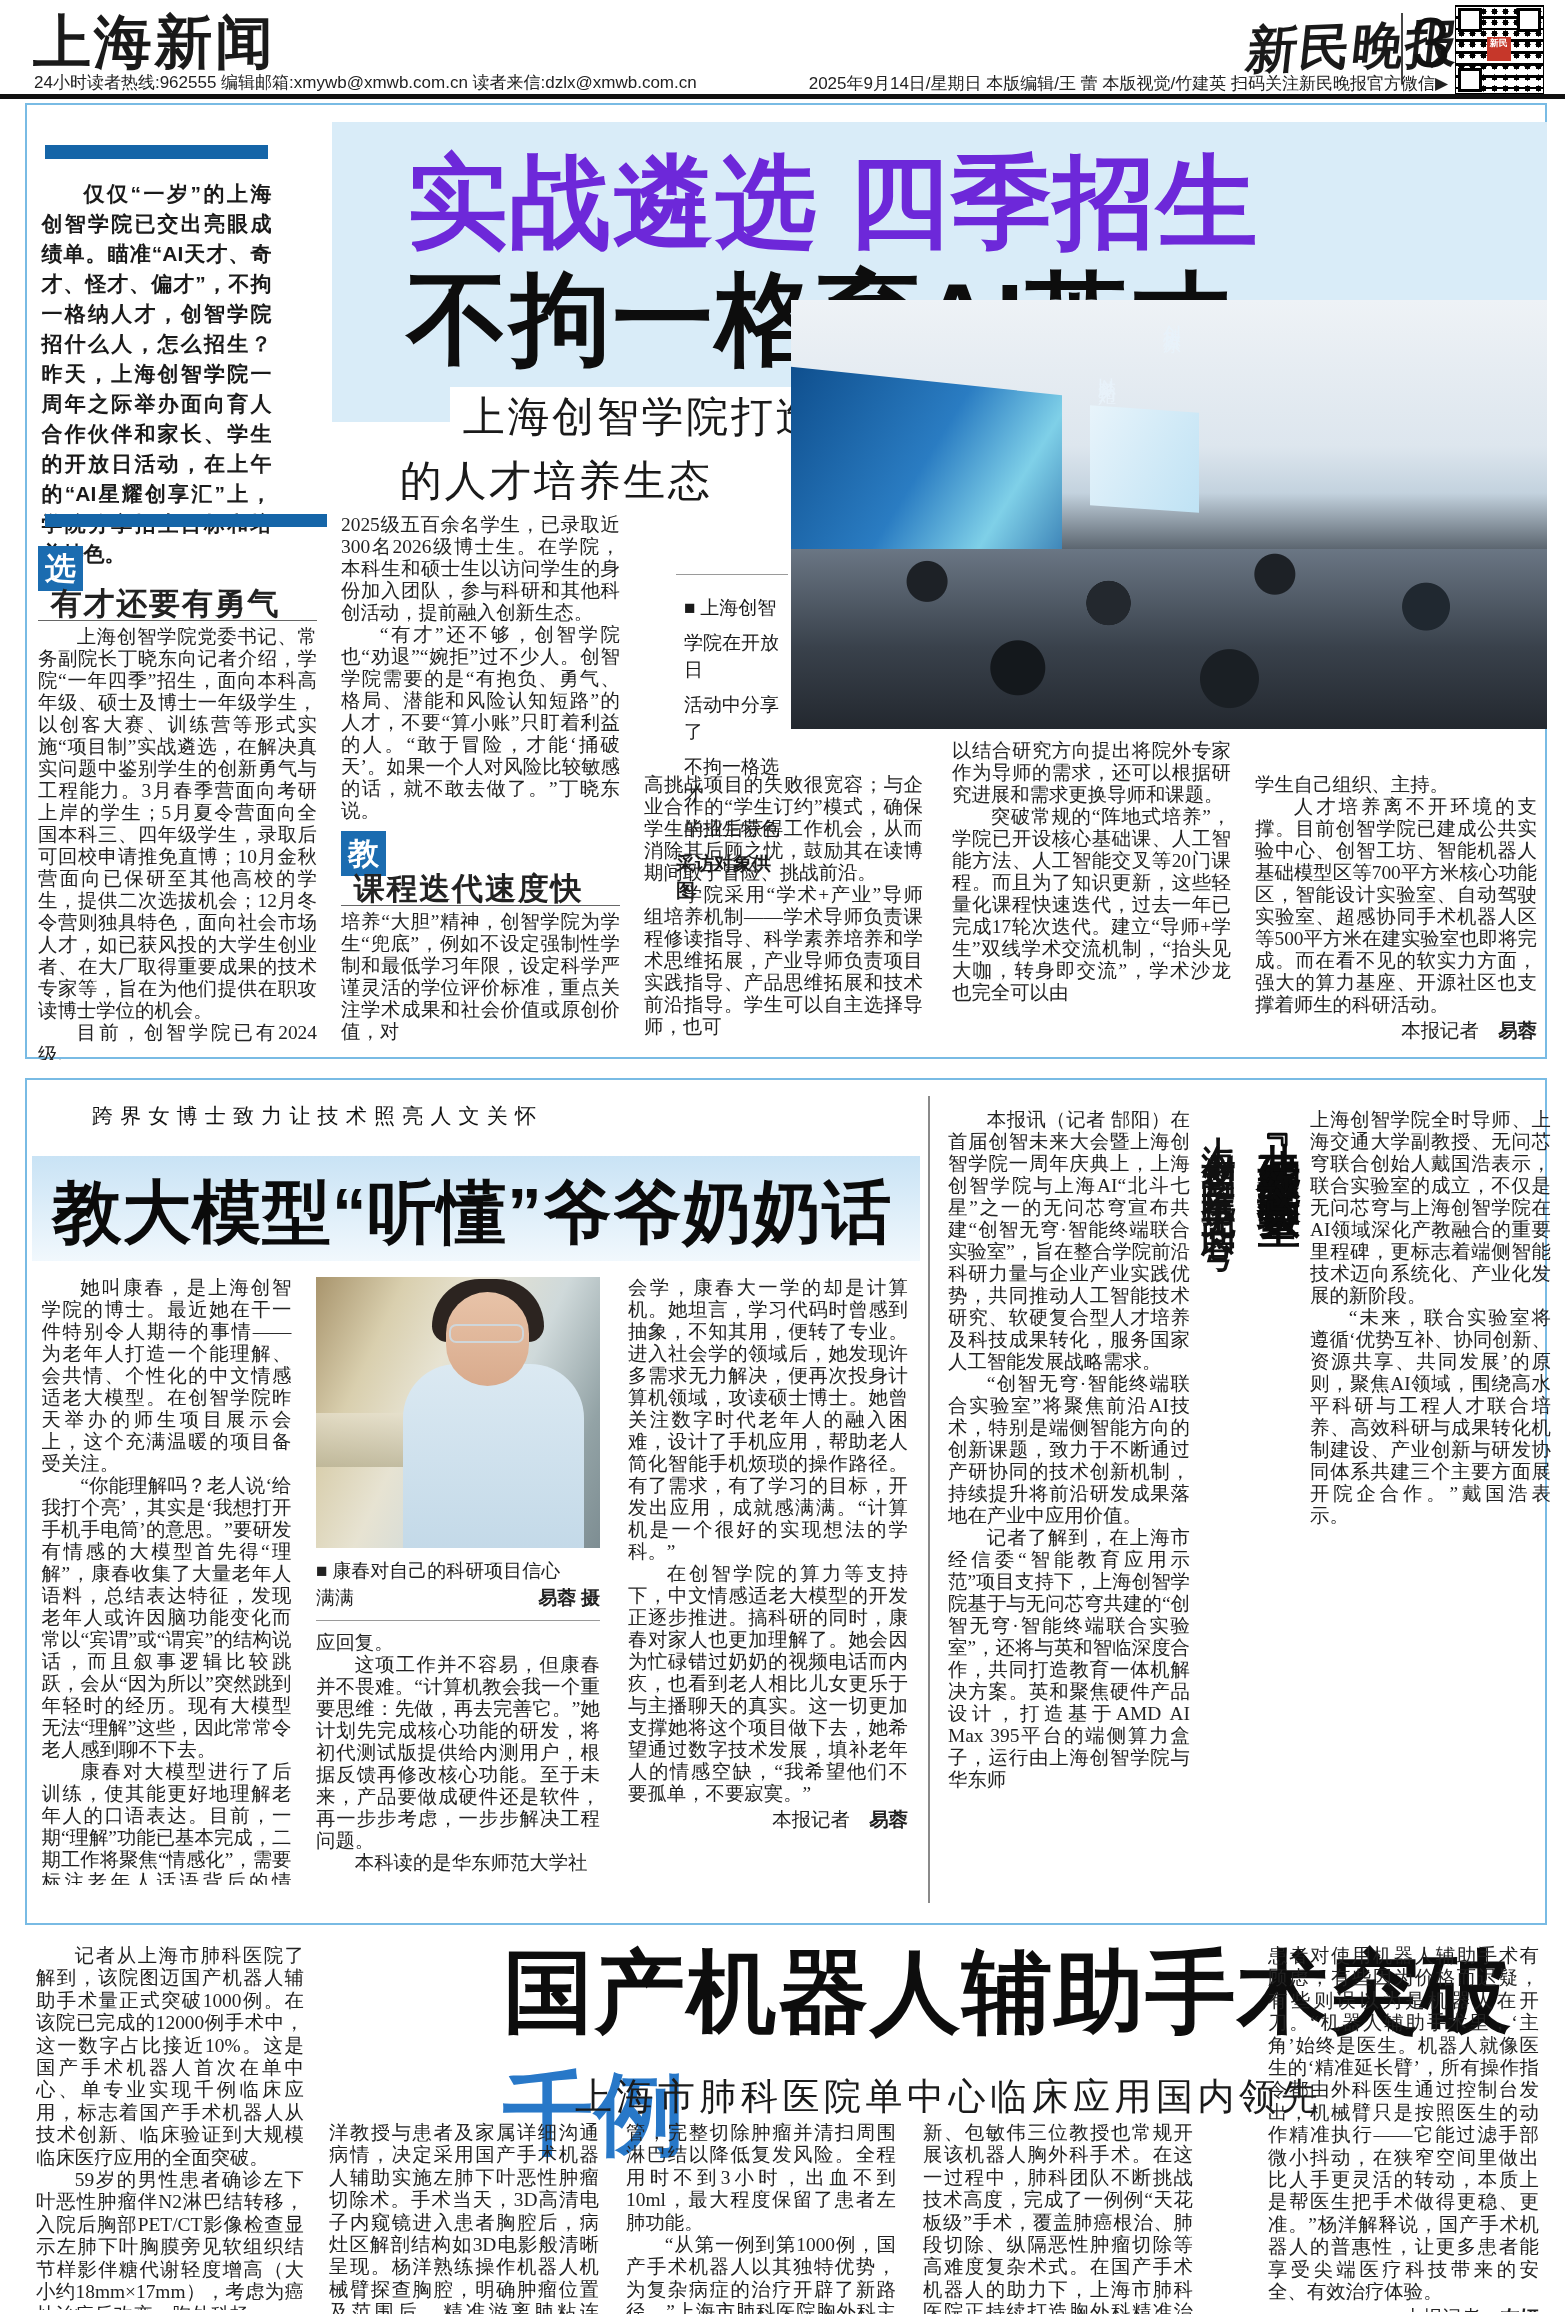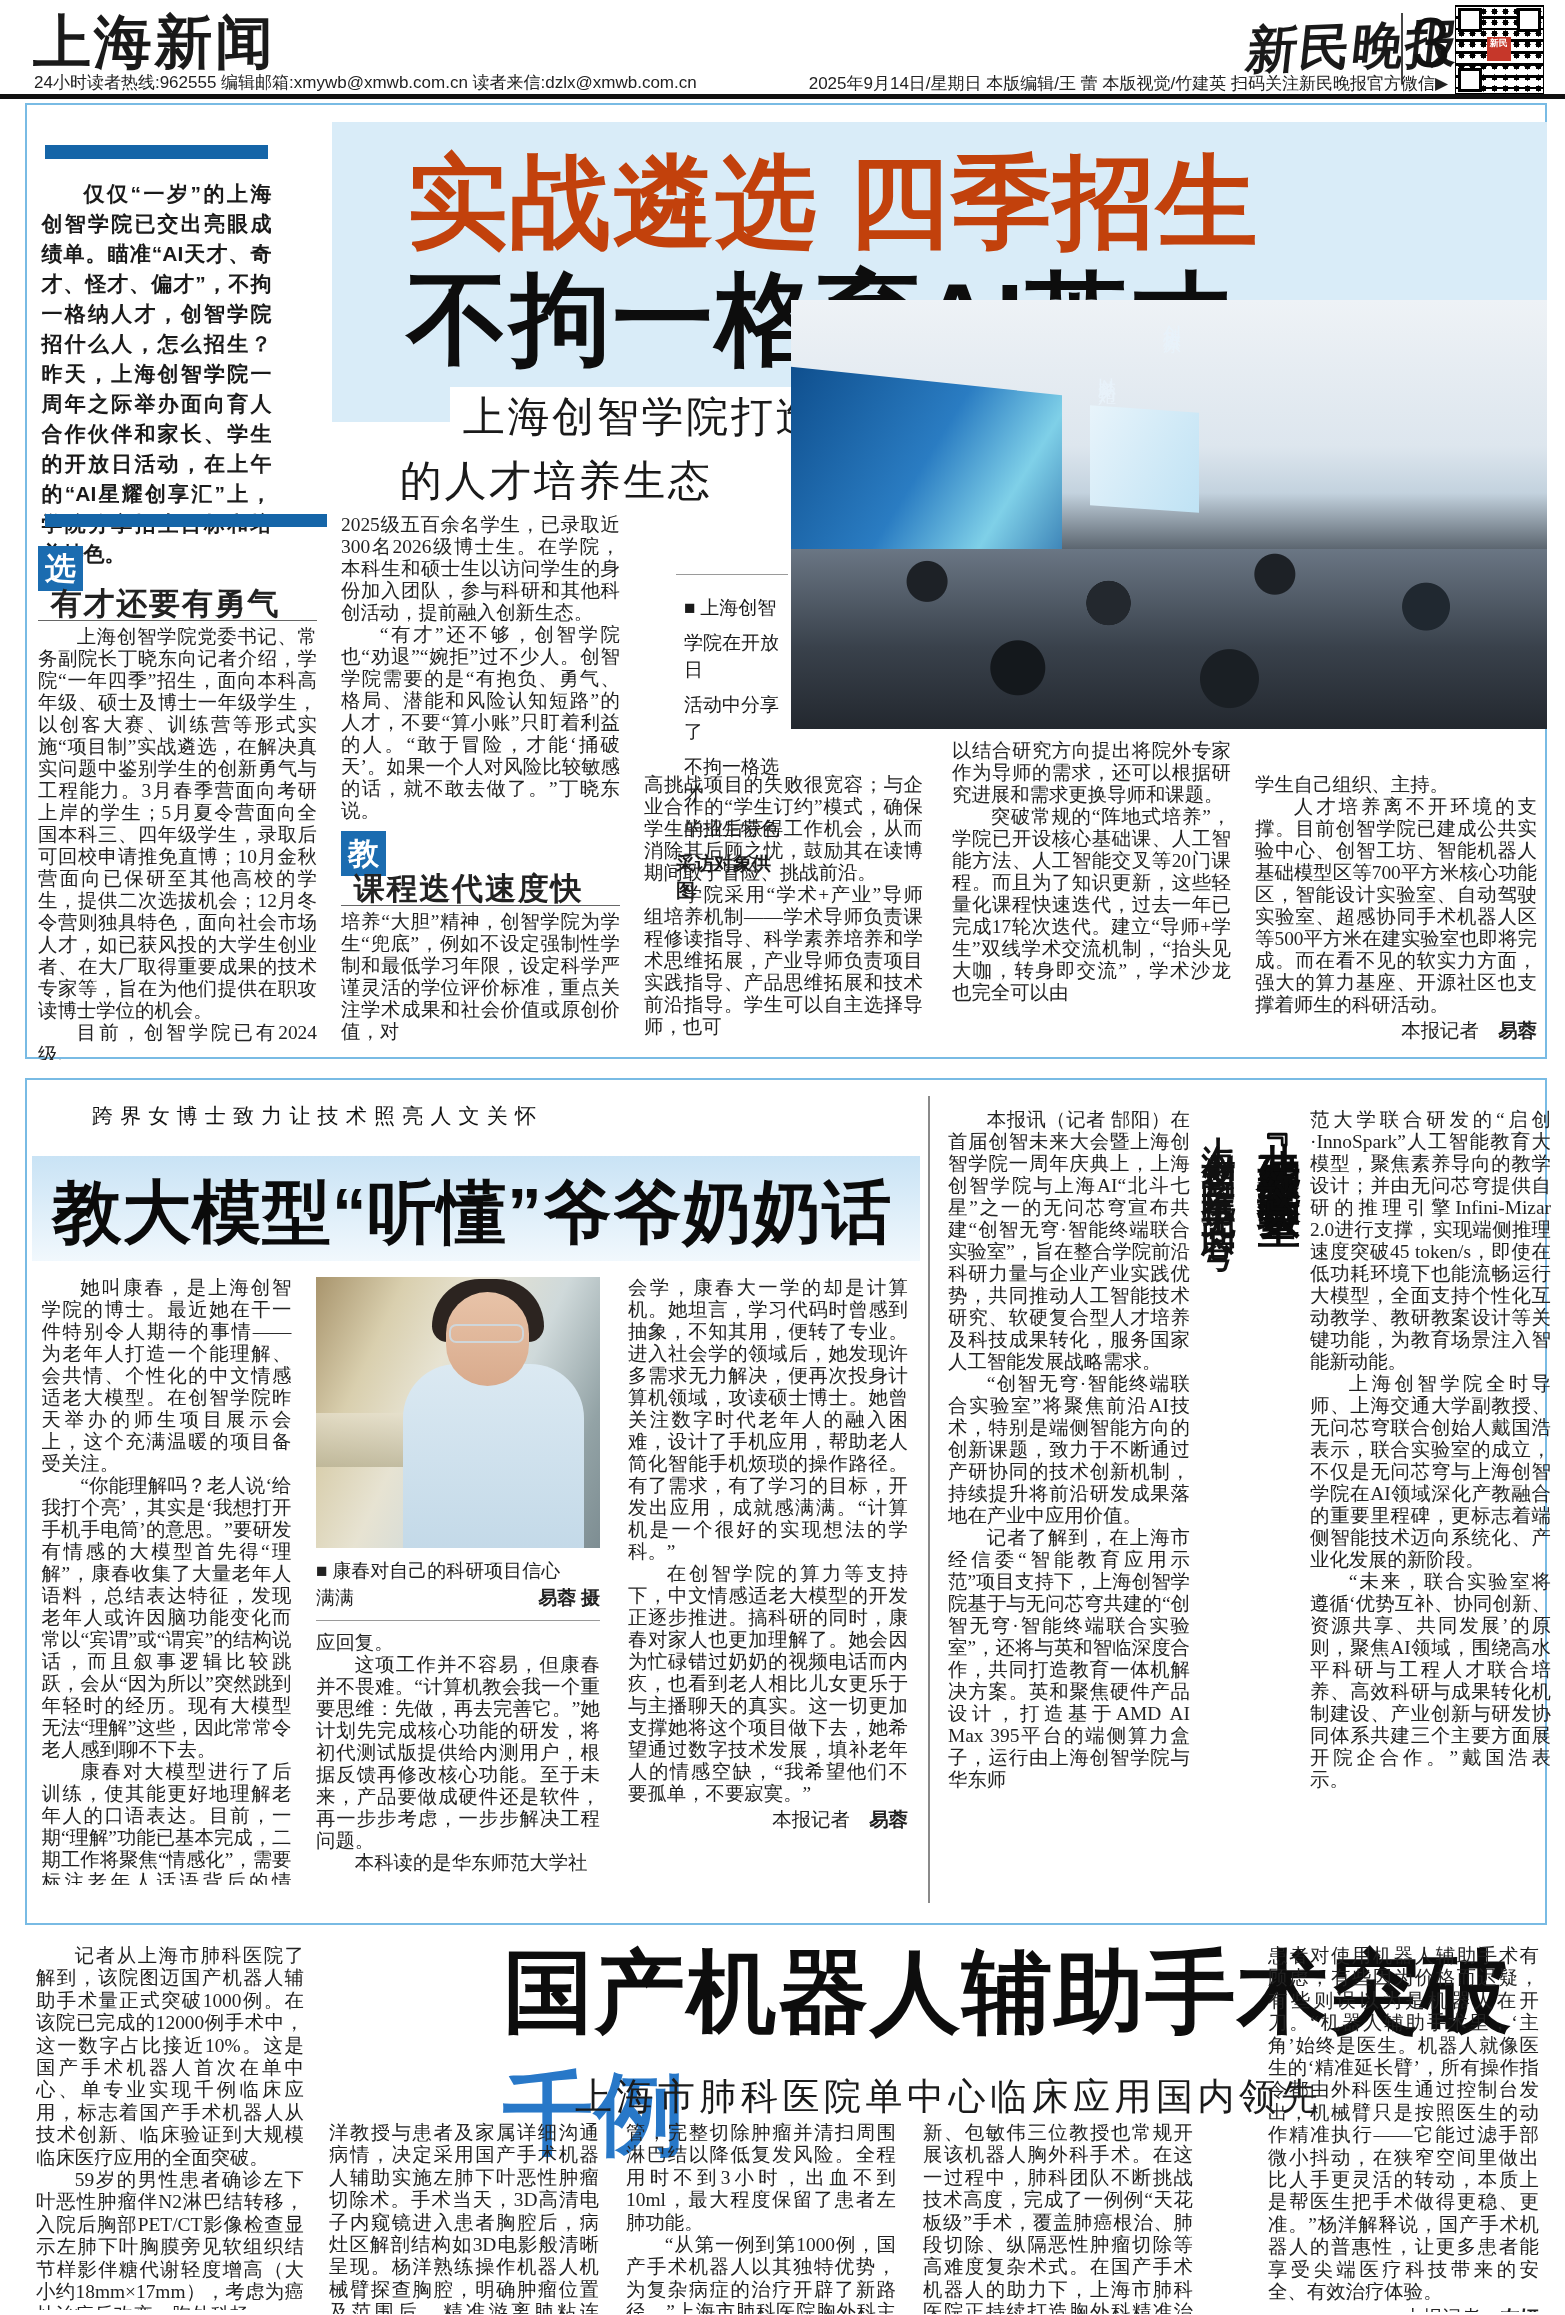--- a/index.html
+++ b/index.html
@@ -35,21 +35,21 @@
   .sec-title{display:inline-block;margin-left:12.7px;font-size:31px;font-weight:800;vertical-align:middle;letter-spacing:1.8px;}
   .credit{text-align:right;margin-top:3.6px;}
   .credit b{font-weight:700;}
   
   .box1{left:25px;top:103px;width:1518px;height:952px;}
   .intro-bar-top{left:18px;top:40px;width:223px;height:13.6px;background:#1565a8;}
   .intro-text{left:14.5px;top:74px;width:230px;font-size:21px;line-height:30px;font-weight:600;
       font-family:"Liberation Sans",sans-serif;text-indent:2em;text-align:justify;}
   .intro-bar-bottom{left:18px;top:409px;width:282px;height:12.7px;background:#1565a8;}
   .headline-bg{left:305px;top:17px;width:1215px;height:300px;background:#d9ecf8;}
-  .hl1{left:380px;top:31px;font-size:101px;font-weight:900;letter-spacing:1.8px;color:#c2410c;}
+  .hl1{left:380px;top:31px;font-size:101px;font-weight:900;letter-spacing:1.8px;color:#6d28d9;}
   .hl2{left:380px;top:148px;font-size:101px;font-weight:900;letter-spacing:1.8px;color:#0d0d0d;}
   .subhead1{left:423px;top:282px;font-size:42px;letter-spacing:2.7px;background:#fff;padding:1.8px 12.7px;}
   .subhead2{left:360px;top:346px;font-size:42px;letter-spacing:2.7px;background:#fff;padding:1.8px 12.7px;}
   .photo1{left:764px;top:195px;width:756px;height:429px;overflow:hidden;
       background:linear-gradient(180deg,#eef2f6 0%,#dde6ee 34%,#c3d2de 45%,#5c6670 58%,#2e3440 70%,#3a4a58 100%);}
   .photo1 .screen{position:absolute;left:0;top:81px;width:271px;height:226px;
       background:linear-gradient(120deg,#0f4f8e,#2a7cc2 45%,#7fd0e8 70%,#1d5fa0);transform:skewY(6deg);}
   .photo1 .screen2{position:absolute;left:299px;top:109px;width:109px;height:100px;background:linear-gradient(120deg,#e8f4fb,#bfe2f4);transform:skewY(4deg);}
   .photo1 .floor{position:absolute;left:0;bottom:0;width:100%;height:42%;
       background:radial-gradient(circle at 18% 18%,#1d2126 20px,transparent 21px),
@@ -261,21 +261,20 @@
         <p>“创智无穹·智能终端联合实验室”将聚焦前沿AI技术，特别是端侧智能方向的创新课题，致力于不断通过产研协同的技术创新机制，持续提升将前沿研发成果落地在产业中应用价值。</p>
         <p>记者了解到，在上海市经信委“智能教育应用示范”项目支持下，上海创智学院基于与无问芯穹共建的“创智无穹·智能终端联合实验室”，还将与英和智临深度合作，共同打造教育一体机解决方案。英和聚焦硬件产品设计，打造基于AMD AI Max 395平台的端侧算力盒子，运行由上海创智学院与华东师</p>
       </div>
   </div>
   <div class="abs vhl">
     <div class="vhl-primary">共建『智能终端联合实验室』</div>
     <div class="vhl-secondary">上海创智学院携手无问芯穹</div>
   </div>
   <div class="abs col a3col2 cont-first">
     <div>
-        <p>范大学联合研发的“启创·InnoSpark”人工智能教育大模型，聚焦素养导向的教学设计；并由无问芯穹提供自研的推理引擎Infini-Mizar 2.0进行支撑，实现端侧推理速度突破45 token/s，即使在低功耗环境下也能流畅运行大模型，全面支持个性化互动教学、教研教案设计等关键功能，为教育场景注入智能新动能。</p>
         <p>上海创智学院全时导师、上海交通大学副教授、无问芯穹联合创始人戴国浩表示，联合实验室的成立，不仅是无问芯穹与上海创智学院在AI领域深化产教融合的重要里程碑，更标志着端侧智能技术迈向系统化、产业化发展的新阶段。</p>
         <p>“未来，联合实验室将遵循‘优势互补、协同创新、资源共享、共同发展’的原则，聚焦AI领域，围绕高水平科研与工程人才联合培养、高效科研与成果转化机制建设、产业创新与研发协同体系共建三个主要方面展开院企合作。”戴国浩表示。</p>
       </div>
   </div>
 </div>
 
 <div class="abs col b-col bcol1">
   <div>
       <p>记者从上海市肺科医院了解到，该院图迈国产机器人辅助手术量正式突破1000例。在该院已完成的12000例手术中，这一数字占比接近10%。这是国产手术机器人首次在单中心、单专业实现千例临床应用，标志着国产手术机器人从技术创新、临床验证到大规模临床医疗应用的全面突破。</p>
       <p>59岁的男性患者确诊左下叶恶性肿瘤伴N2淋巴结转移，入院后胸部PET/CT影像检查显示左肺下叶胸膜旁见软组织结节样影伴糖代谢轻度增高（大小约18mm×17mm），考虑为癌灶治疗后改变。胸外科杨</p>

